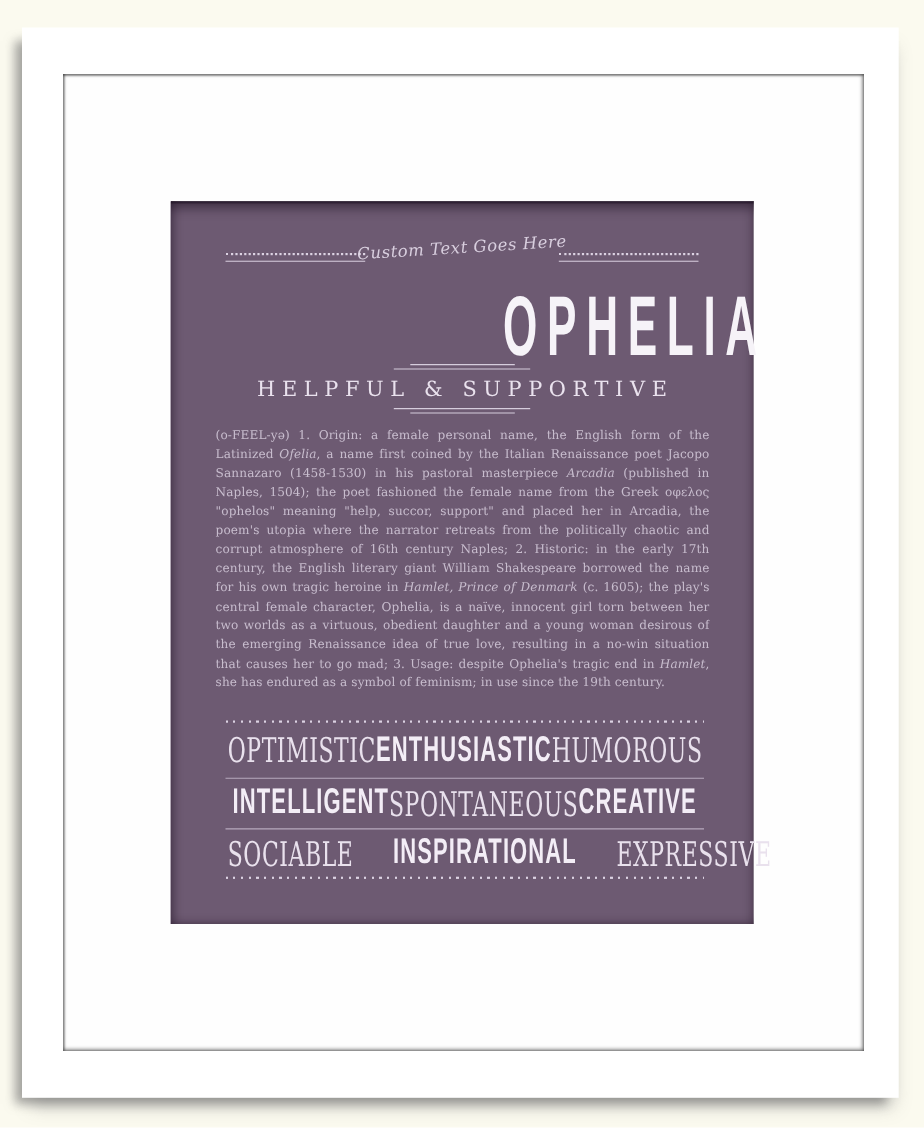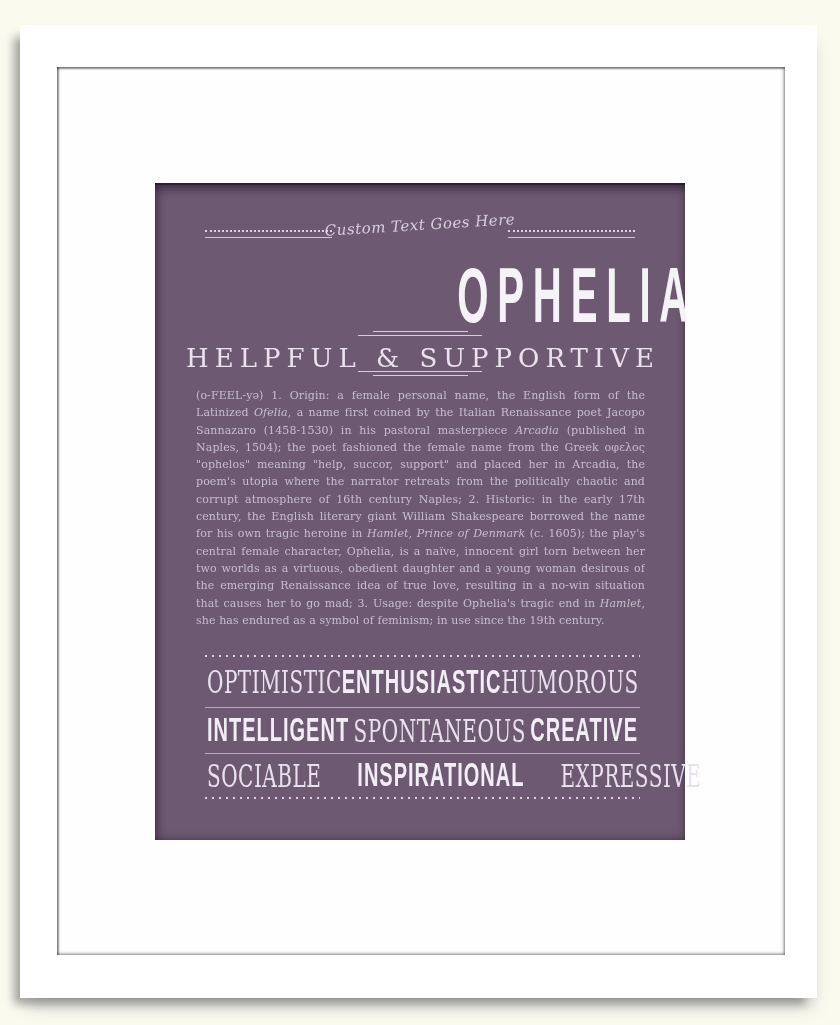--- a/index.html
+++ b/index.html
@@ -55,21 +55,21 @@
     white-space:nowrap;
   }
   .rule{position:absolute;left:0;width:100%;}
   .rule .ln{margin:0 auto 3px auto;border-top:1px solid rgba(233,226,240,.85);height:0;}
   .rule .short{width:95px;}
   .rule .long{width:124px;}
   .rule-top{top:148px;}
   .rule-bottom{top:188px;}
   .subtitle{
     position:absolute;top:160px;left:0;width:100%;text-align:center;
-    font-family:"DejaVu Serif", serif;font-size:26px;
+    font-family:"DejaVu Serif", serif;font-size:19px;
     letter-spacing:6px;padding-left:6px;box-sizing:border-box;
     color:#eae2ee;white-space:nowrap;
   }
   .definition{
     position:absolute;top:204px;left:41px;width:449px;height:248px;
     overflow:hidden;
     font-family:"DejaVu Serif", serif;font-size:11px;line-height:17.3px;
     text-align:justify;color:#c8bdce;letter-spacing:.1px;
   }
   .definition i{font-style:italic;}
@@ -77,21 +77,21 @@
   .dots-rule{
     height:2px;
     background-image:repeating-linear-gradient(90deg,
       rgba(226,217,233,.95) 0 2px, transparent 2px 7px);
   }
   .trait-row{
     display:flex;align-items:center;justify-content:space-between;
     padding:0 2px;
   }
   .trait-row.r0{height:50px;}
-  .trait-row.r1{height:45px;}
+  .trait-row.r1{height:45px;justify-content:center;}
   .trait-row.r2{height:43px;gap:36px;}
   .row-sep{border-top:1px solid rgba(222,212,230,.65);height:0;}
   .tw{display:inline-block;white-space:nowrap;}
   .tw.serif{
     font-family:"DejaVu Serif", serif;font-size:20px;
     color:#e9e1ed;letter-spacing:.5px;
     transform:scaleY(1.55);
   }
   .tw.bold{
     font-family:"Liberation Sans", sans-serif;font-weight:bold;font-size:20px;

